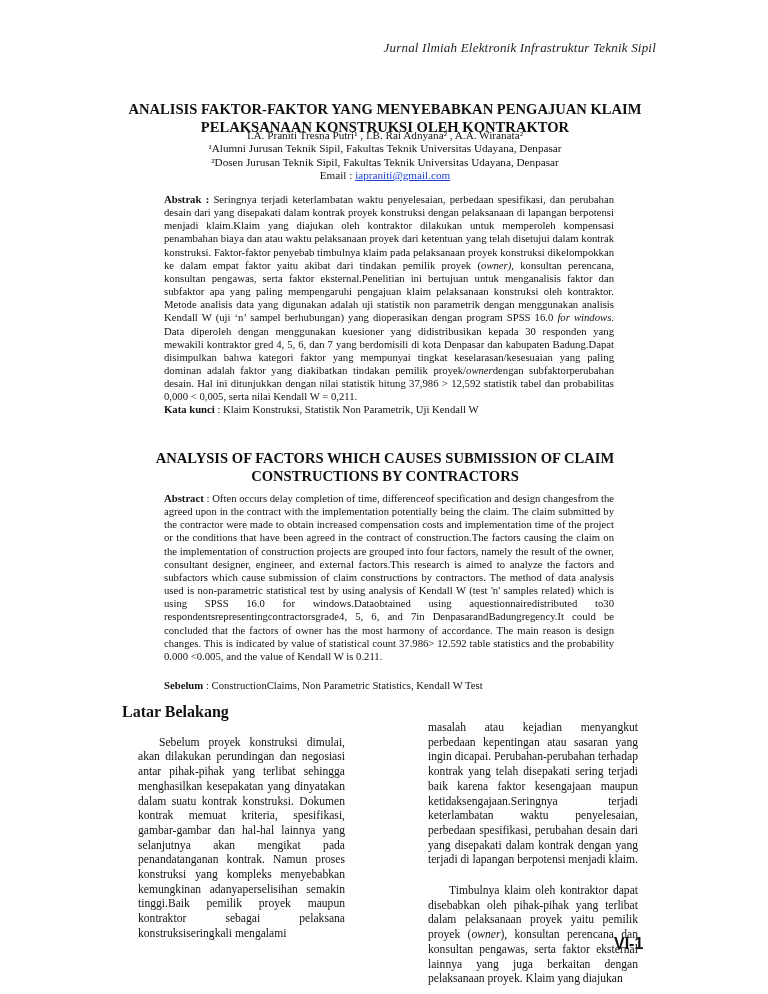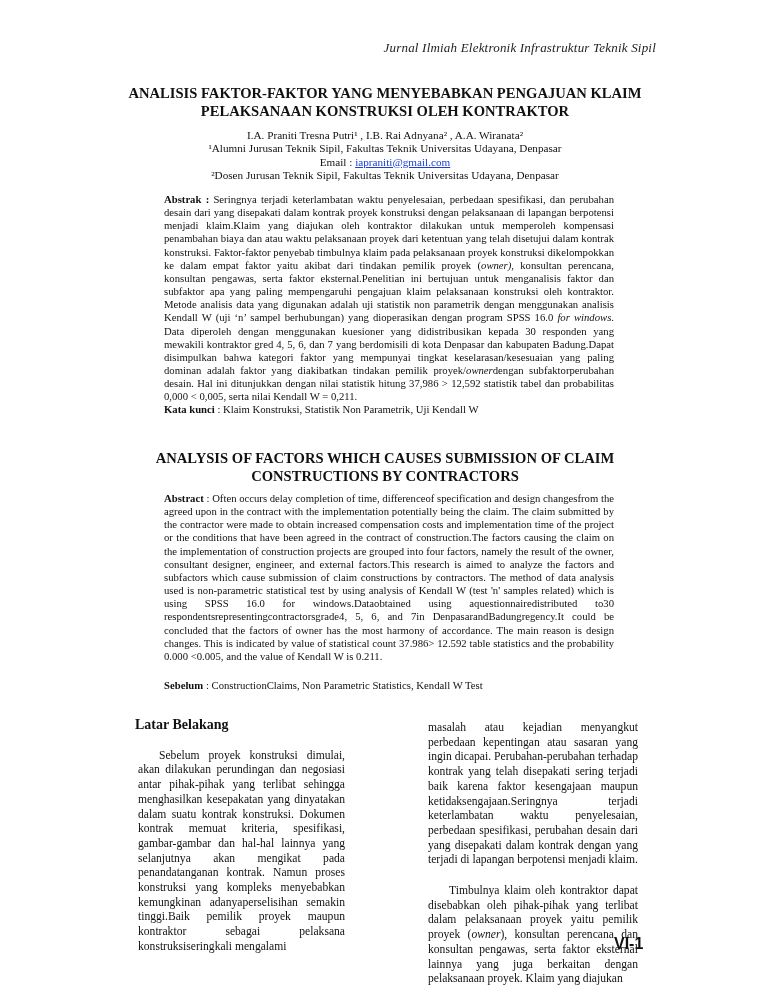--- a/index.html
+++ b/index.html
@@ -28,21 +28,21 @@
     .title {
       position: absolute;
       left: 120px;
       width: 530px;
       text-align: center;
       font-weight: bold;
       font-size: 14.6px;
       line-height: 18px;
       margin: 0;
     }
-    .title-id { top: 84px; text-align: center; }
+    .title-id { top: 100px; text-align: center; }
     .title-en { top: 449px; }
     .authors {
       position: absolute;
       top: 129px;
       left: 120px;
       width: 530px;
       text-align: center;
       font-size: 11.2px;
       line-height: 13.4px;
     }
@@ -74,22 +74,22 @@
     }
     .col-left { left: 122px; }
     .col-right { left: 412px; width: 242px; }
     .section-heading {
       font-weight: bold;
       font-size: 11.6px;
       margin: 0 0 15px 0;
     }
     .sub-heading {
       font-weight: bold;
-      font-size: 14px;
-      margin: 13px;
+      font-size: 16px;
+      margin: 0;
     }
     .para {
       margin: 16px;
       text-indent: 21px;
     }
     .para.noindent { text-indent: 0; }
     .page-number {
       position: absolute;
       top: 935px;
       left: 614px;
@@ -105,24 +105,24 @@
 <div class="running-header">Jurnal Ilmiah Elektronik Infrastruktur Teknik Sipil</div>
 
 <h1 class="title title-id">
   <span>ANALISIS FAKTOR-FAKTOR YANG MENYEBABKAN PENGAJUAN KLAIM</span><br>
   <span>PELAKSANAAN KONSTRUKSI OLEH KONTRAKTOR</span>
 </h1>
 
 <div class="authors">
   <div>I.A. Praniti Tresna Putri¹ , I.B. Rai Adnyana² , A.A. Wiranata²</div>
   <div>¹Alumni Jurusan Teknik Sipil, Fakultas Teknik Universitas Udayana, Denpasar</div>
+  <div>²Dosen Jurusan Teknik Sipil, Fakultas Teknik Universitas Udayana, Denpasar</div>
   <div>
     <span>Email : </span><a href="mailto:iapraniti@gmail.com">iapraniti@gmail.com</a>
   </div>
-  <div>²Dosen Jurusan Teknik Sipil, Fakultas Teknik Universitas Udayana, Denpasar</div>
 </div>
 
 <p class="abstract abstract-id"><b>Abstrak :</b><span> Seringnya terjadi keterlambatan waktu penyelesaian, perbedaan spesifikasi, dan perubahan desain dari yang disepakati dalam kontrak proyek konstruksi dengan pelaksanaan di lapangan berpotensi menjadi klaim.Klaim yang diajukan oleh kontraktor dilakukan untuk memperoleh kompensasi penambahan biaya dan atau waktu pelaksanaan proyek dari ketentuan yang telah disetujui dalam kontrak konstruksi. Faktor-faktor penyebab timbulnya klaim pada pelaksanaan proyek konstruksi dikelompokkan ke dalam empat faktor yaitu akibat dari tindakan pemilik proyek (</span><i>owner)</i><span>, konsultan perencana, konsultan pengawas, serta faktor eksternal.Penelitian ini bertujuan untuk menganalisis faktor dan subfaktor apa yang paling mempengaruhi pengajuan klaim pelaksanaan konstruksi oleh kontraktor. Metode analisis data yang digunakan adalah uji statistik non parametrik dengan menggunakan analisis Kendall W (uji ‘n’ sampel berhubungan)  yang dioperasikan dengan program SPSS 16.0 </span><i>for windows</i><span>. Data diperoleh dengan menggunakan kuesioner yang didistribusikan kepada 30 responden yang mewakili kontraktor gred 4, 5, 6, dan 7 yang berdomisili di kota Denpasar dan kabupaten Badung.Dapat disimpulkan bahwa kategori faktor yang mempunyai tingkat keselarasan/kesesuaian yang paling dominan adalah faktor yang diakibatkan tindakan pemilik proyek/</span><i>owner</i><span>dengan subfaktorperubahan desain. Hal ini ditunjukkan dengan nilai statistik hitung 37,986 &gt; 12,592 statistik tabel dan probabilitas 0,000 &lt; 0,005, serta nilai Kendall W = 0,211.</span></p>
 
 <p class="abstract keywords-id"><b>Kata kunci</b><span> : Klaim Konstruksi, Statistik Non Parametrik, Uji Kendall W</span></p>
 
 <h1 class="title title-en">
   <span>ANALYSIS OF FACTORS WHICH CAUSES SUBMISSION OF CLAIM</span><br>
   <span>CONSTRUCTIONS BY CONTRACTORS</span>
 </h1>

